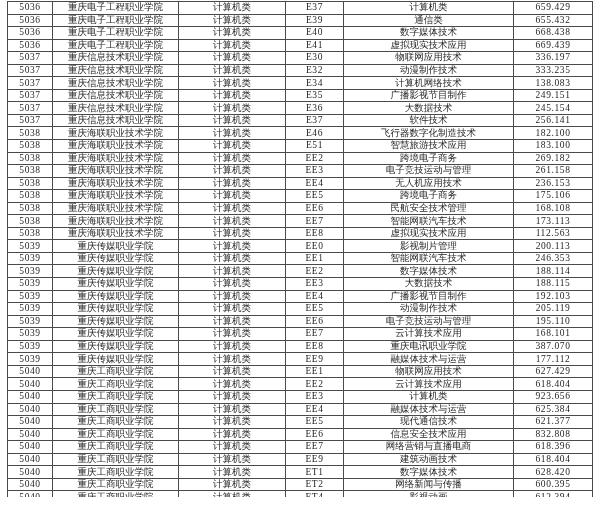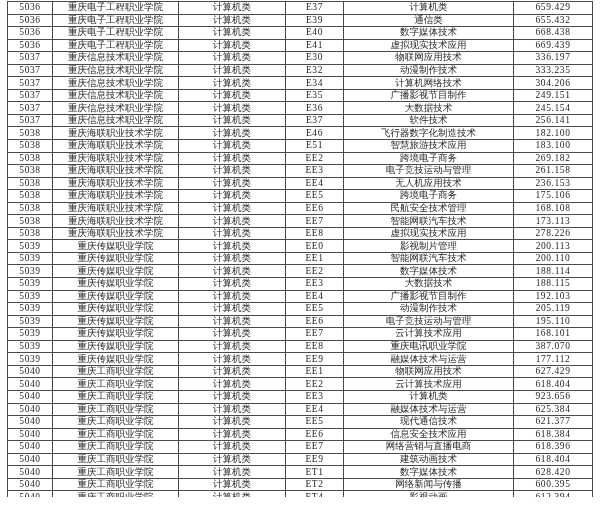--- a/index.html
+++ b/index.html
@@ -113,21 +113,21 @@
             <td class="cell-major-code">E32</td>
             <td class="cell-major-name">动漫制作技术</td>
             <td class="cell-score">333.235</td>
           </tr>
           <tr>
             <td class="cell-school-code">5037</td>
             <td class="cell-school-name">重庆信息技术职业学院</td>
             <td class="cell-category">计算机类</td>
             <td class="cell-major-code">E34</td>
             <td class="cell-major-name">计算机网络技术</td>
-            <td class="cell-score">304.206</td>
+            <td class="cell-score">138.083</td>
           </tr>
           <tr>
             <td class="cell-school-code">5037</td>
             <td class="cell-school-name">重庆信息技术职业学院</td>
             <td class="cell-category">计算机类</td>
             <td class="cell-major-code">E35</td>
             <td class="cell-major-name">广播影视节目制作</td>
             <td class="cell-score">249.151</td>
           </tr>
           <tr>
@@ -209,37 +209,37 @@
             <td class="cell-major-code">EE7</td>
             <td class="cell-major-name">智能网联汽车技术</td>
             <td class="cell-score">173.113</td>
           </tr>
           <tr>
             <td class="cell-school-code">5038</td>
             <td class="cell-school-name">重庆海联职业技术学院</td>
             <td class="cell-category">计算机类</td>
             <td class="cell-major-code">EE8</td>
             <td class="cell-major-name">虚拟现实技术应用</td>
-            <td class="cell-score">278.226</td>
+            <td class="cell-score">112.563</td>
           </tr>
           <tr>
             <td class="cell-school-code">5039</td>
             <td class="cell-school-name">重庆传媒职业学院</td>
             <td class="cell-category">计算机类</td>
             <td class="cell-major-code">EE0</td>
             <td class="cell-major-name">影视制片管理</td>
             <td class="cell-score">200.113</td>
           </tr>
           <tr>
             <td class="cell-school-code">5039</td>
             <td class="cell-school-name">重庆传媒职业学院</td>
             <td class="cell-category">计算机类</td>
             <td class="cell-major-code">EE1</td>
             <td class="cell-major-name">智能网联汽车技术</td>
-            <td class="cell-score">200.110</td>
+            <td class="cell-score">246.353</td>
           </tr>
           <tr>
             <td class="cell-school-code">5039</td>
             <td class="cell-school-name">重庆传媒职业学院</td>
             <td class="cell-category">计算机类</td>
             <td class="cell-major-code">EE2</td>
             <td class="cell-major-name">数字媒体技术</td>
             <td class="cell-score">188.114</td>
           </tr>
           <tr>
@@ -337,21 +337,21 @@
             <td class="cell-major-code">EE5</td>
             <td class="cell-major-name">现代通信技术</td>
             <td class="cell-score">621.377</td>
           </tr>
           <tr>
             <td class="cell-school-code">5040</td>
             <td class="cell-school-name">重庆工商职业学院</td>
             <td class="cell-category">计算机类</td>
             <td class="cell-major-code">EE6</td>
             <td class="cell-major-name">信息安全技术应用</td>
-            <td class="cell-score">618.384</td>
+            <td class="cell-score">832.808</td>
           </tr>
           <tr>
             <td class="cell-school-code">5040</td>
             <td class="cell-school-name">重庆工商职业学院</td>
             <td class="cell-category">计算机类</td>
             <td class="cell-major-code">EE7</td>
             <td class="cell-major-name">网络营销与直播电商</td>
             <td class="cell-score">618.396</td>
           </tr>
           <tr>

